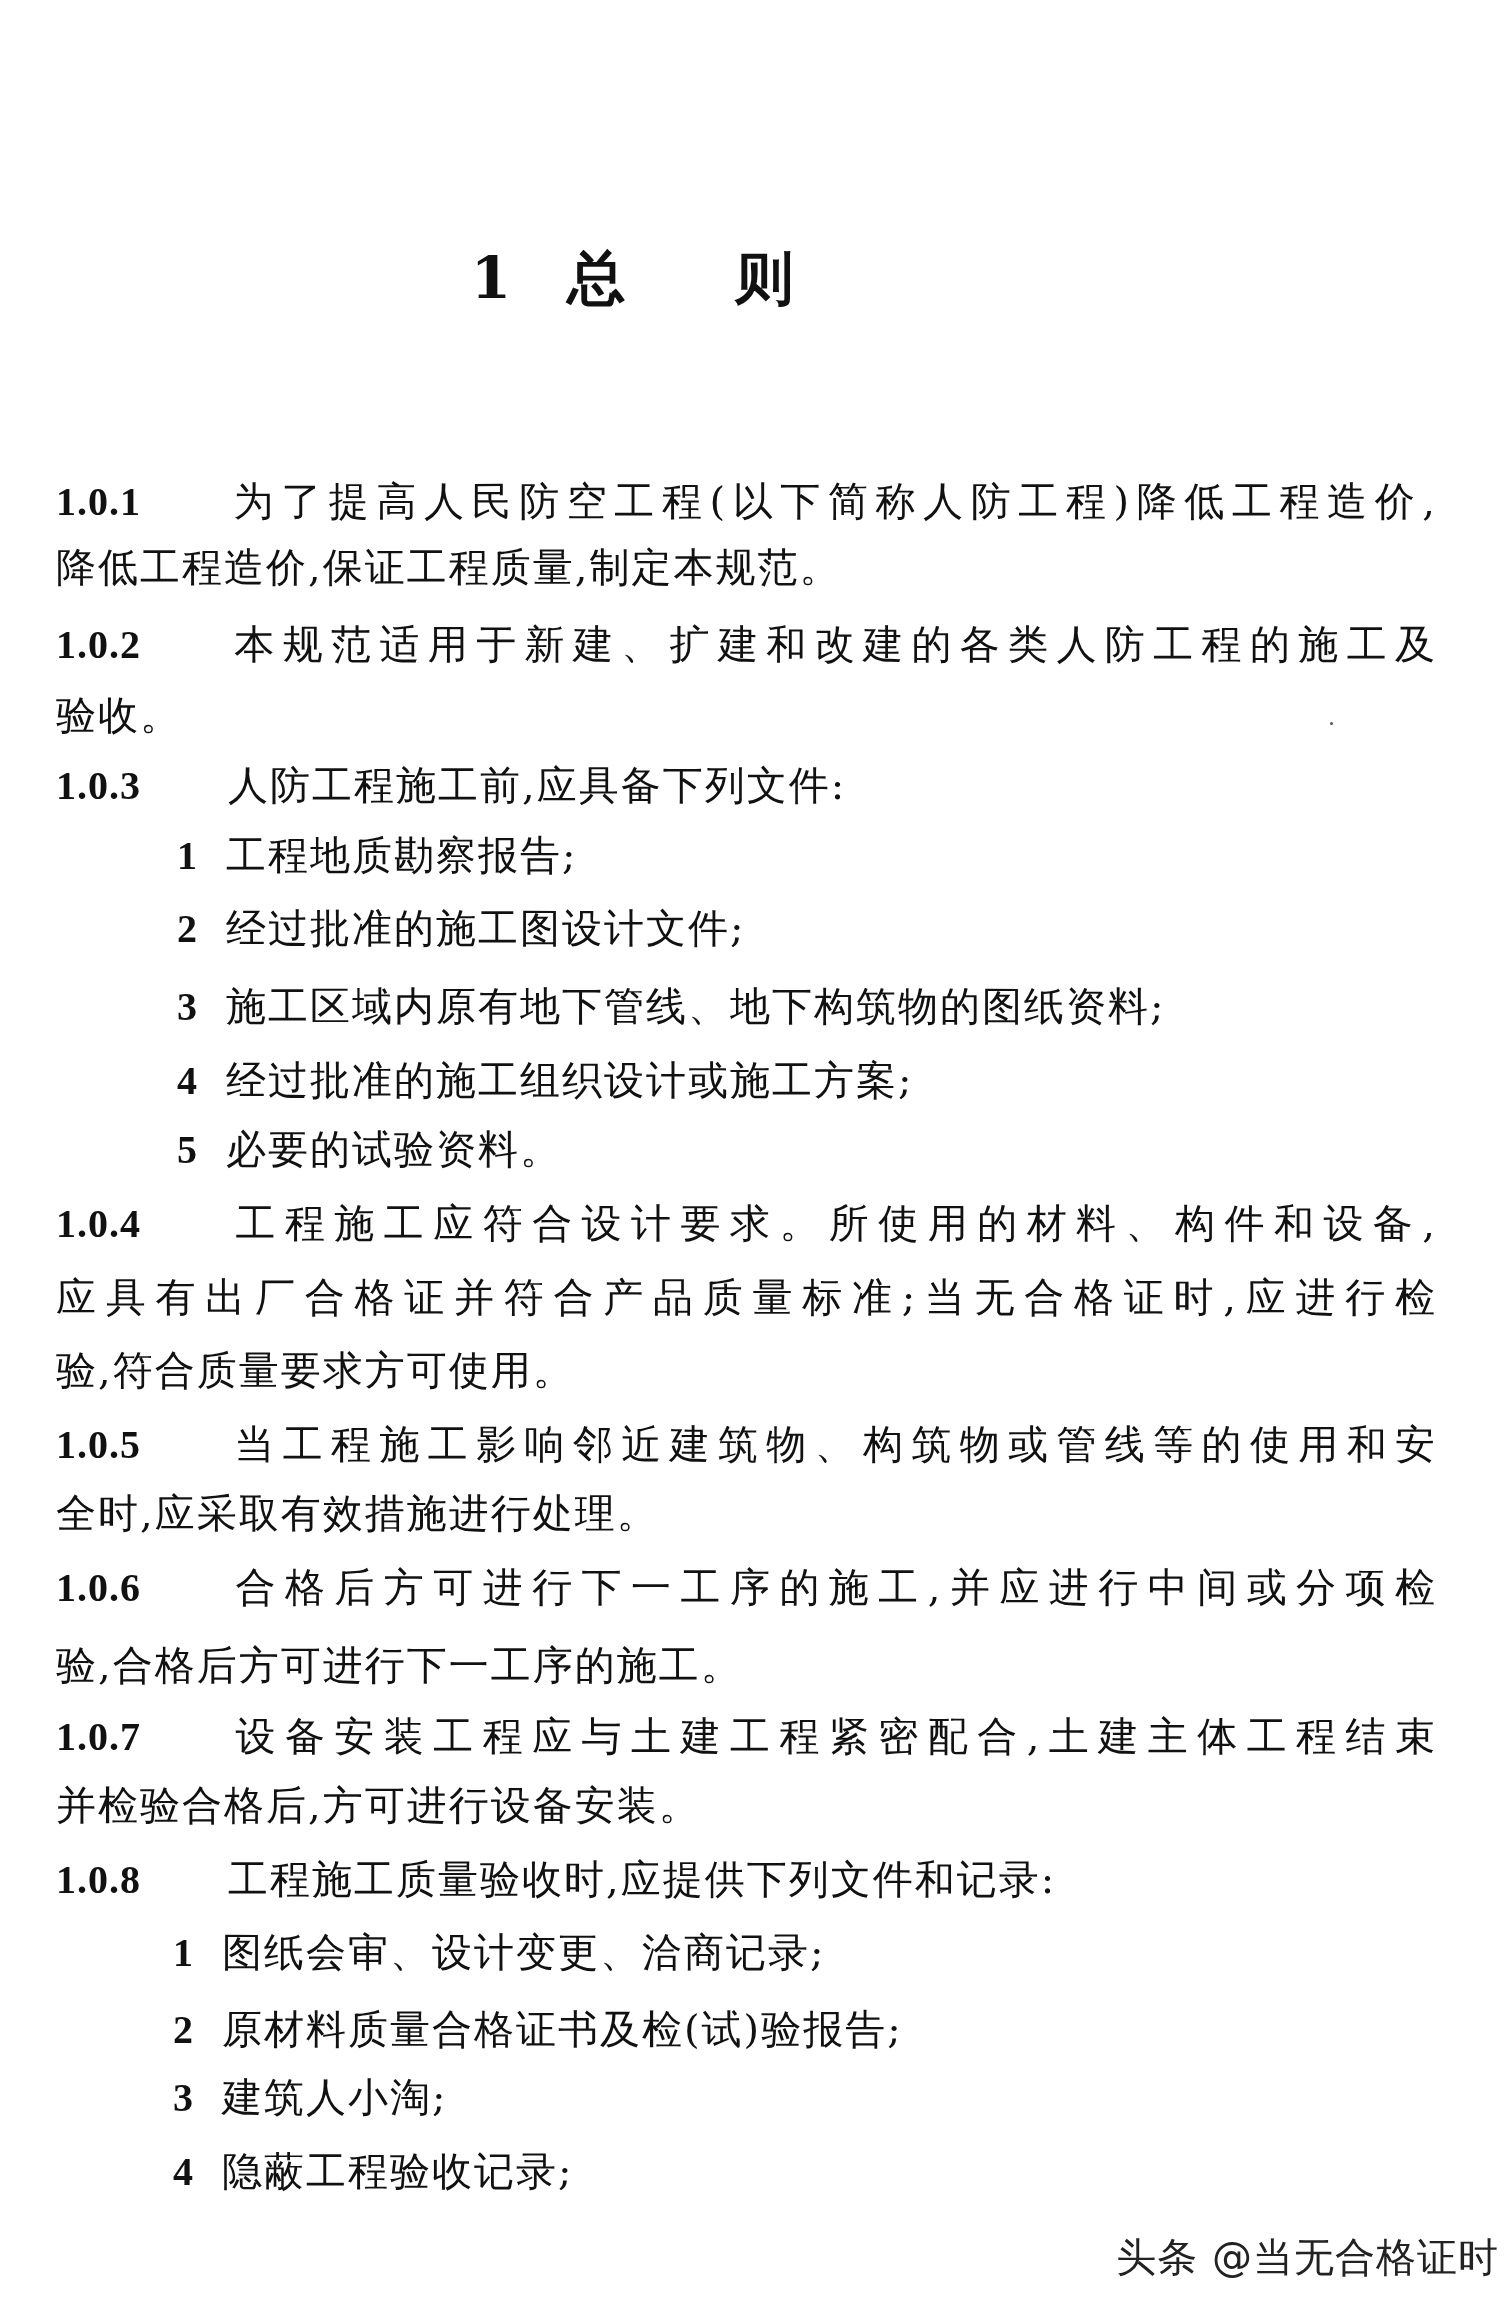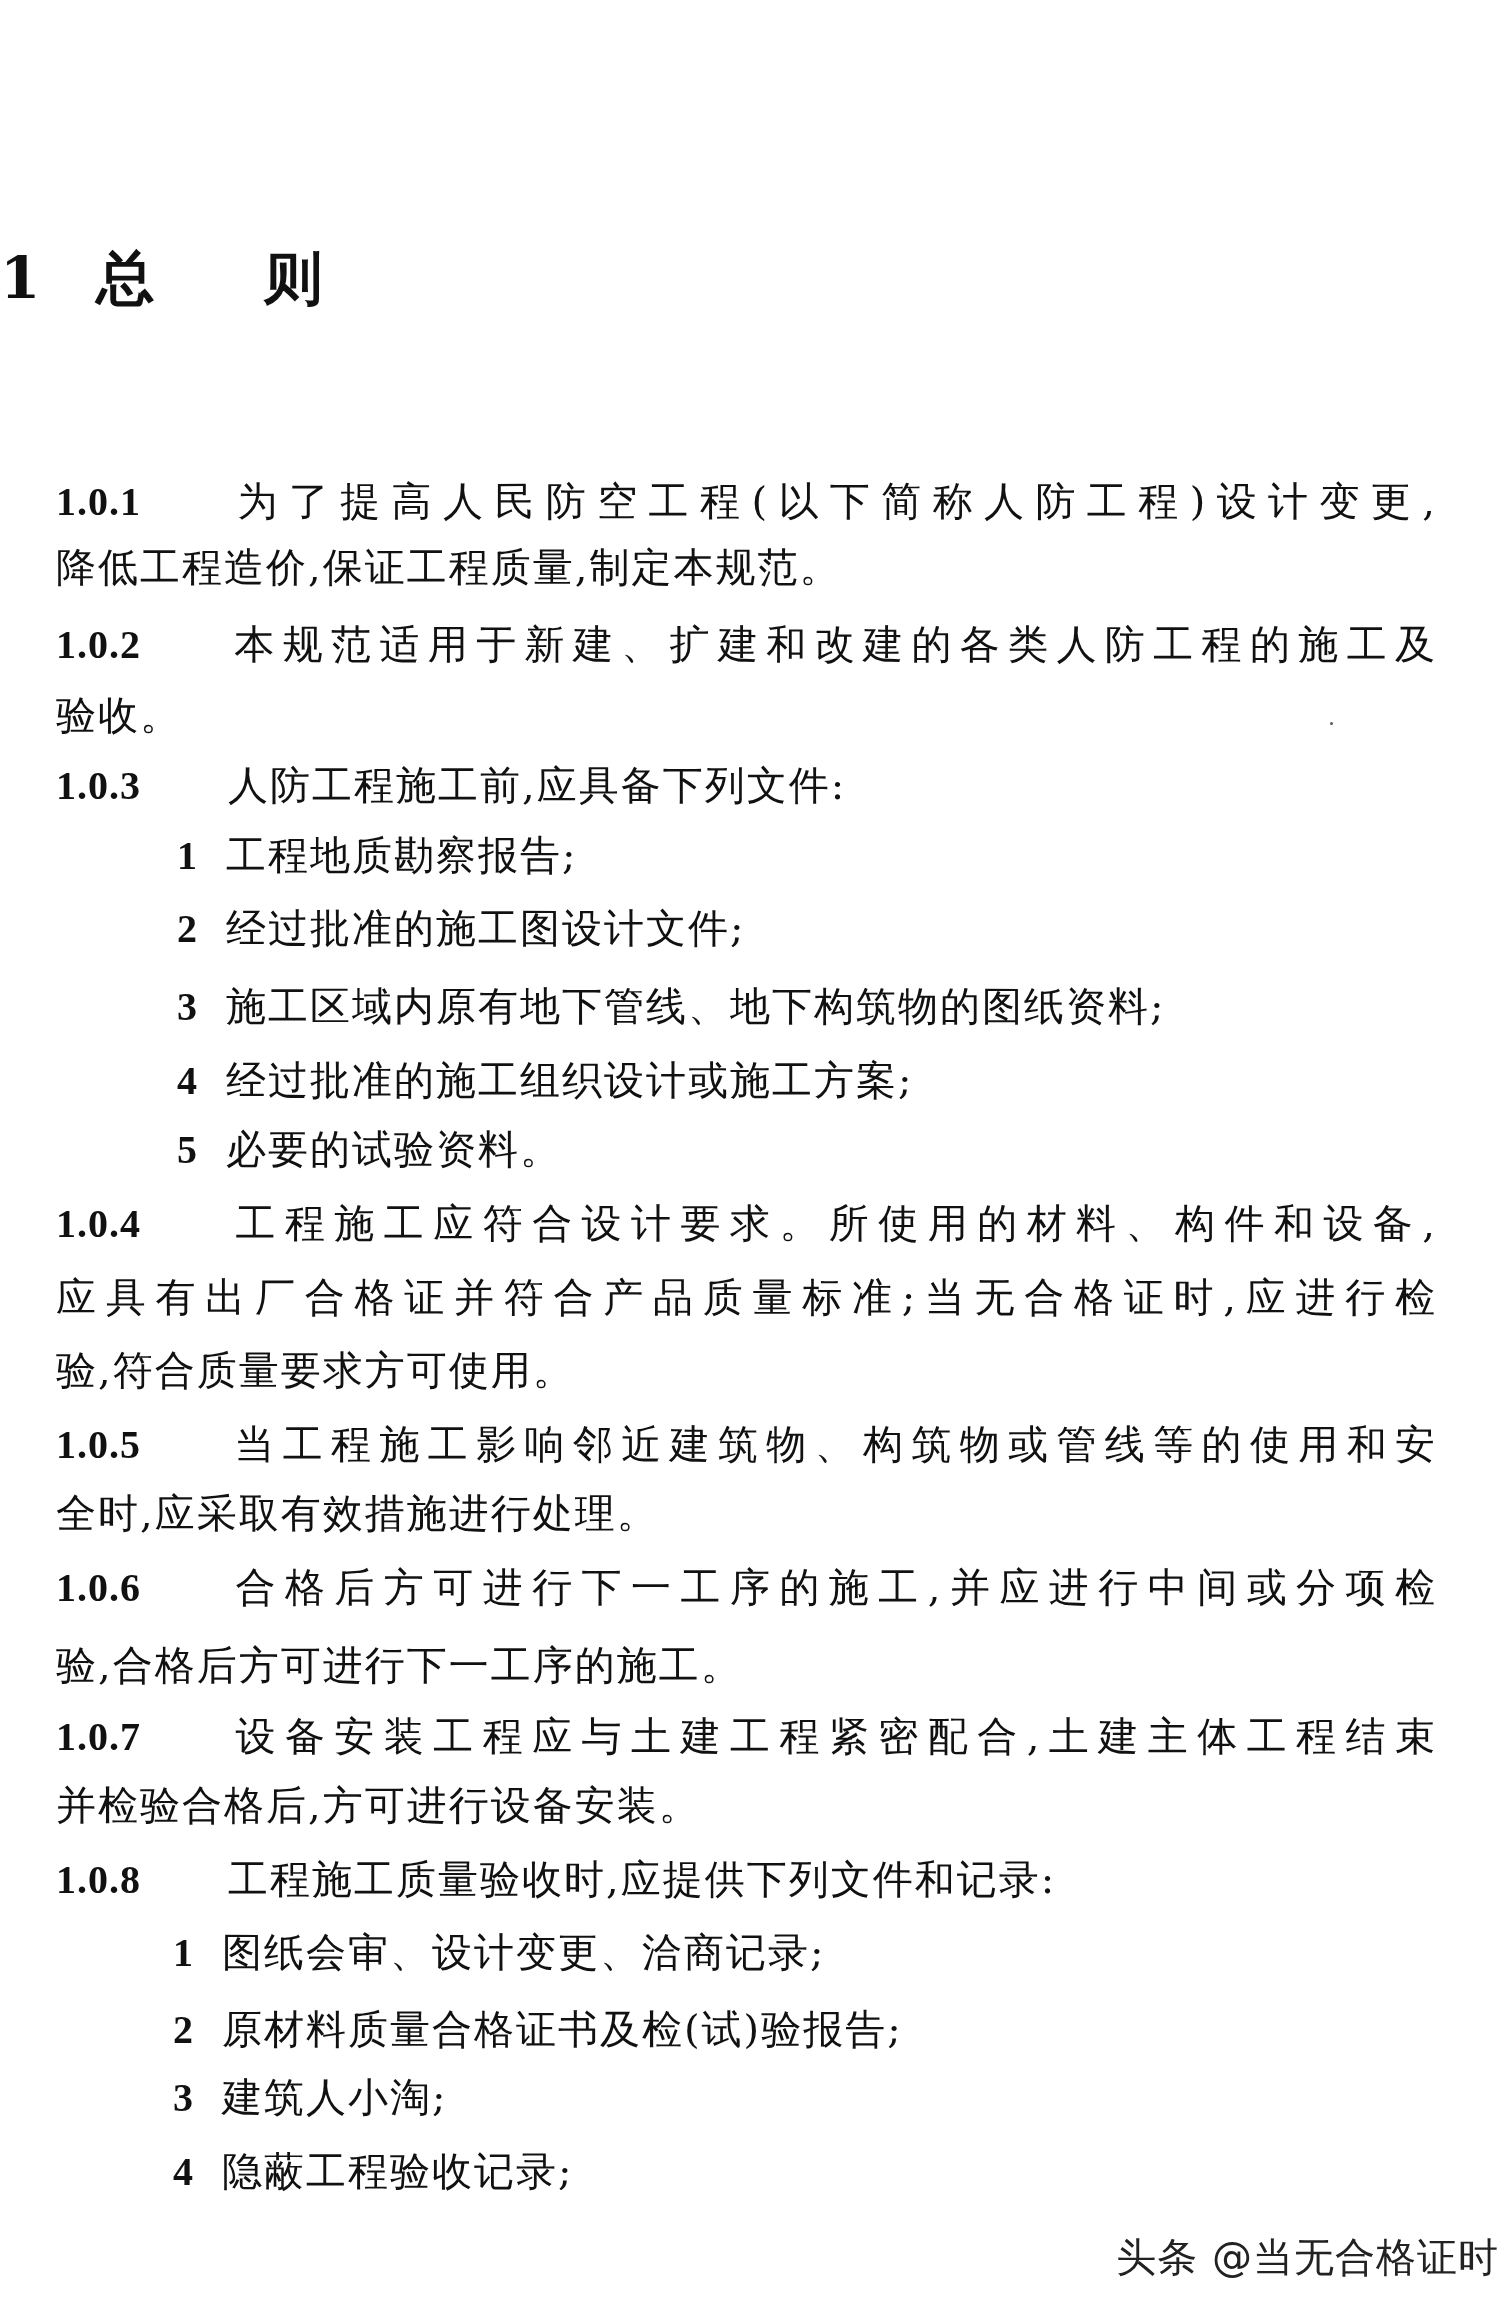--- a/index.html
+++ b/index.html
@@ -1,18 +1,18 @@
 <!DOCTYPE html>
 <html><head>
 <meta charset="utf-8">
 <style>
   html, body { margin: 0; padding: 0; background: #ffffff; }
   body { width: 1509px; height: 2300px; position: relative; overflow: hidden; color: #111111;
          font-family: "DejaVu Serif", "Liberation Serif", serif; }
-  .title { position: absolute; top: 240px; left: 0; width: 1264px; text-align: left;
+  .title { position: absolute; top: 240px; left: 0; width: 1264px; text-align: center;
            font-size: 58px; font-weight: bold; letter-spacing: 0; }
   .title .num { margin-right: 56px; }
   .title .w1 { margin-right: 110px; }
   .line { position: absolute; left: 56px; right: 72px; font-size: 40px; line-height: 50px; height: 50px;
           white-space: nowrap; letter-spacing: 2px; text-align: justify; text-align-last: justify; }
   .line.last { text-align-last: left; }
   .secnum { display: inline-block; width: 172px; font-weight: bold; font-family: "Liberation Serif", serif;
             font-size: 40px; letter-spacing: 1px; text-align-last: left; }
   .sub { position: absolute; left: 150px; font-size: 40px; line-height: 50px; height: 50px; white-space: nowrap; letter-spacing: 2px; text-align: center; }
   .subnum { display: inline-block; width: 76px; font-weight: bold; font-family: "Liberation Serif", serif; }
@@ -24,21 +24,21 @@
 </head>
 <body>
 
 <div>
 
   <div class="title">
     <span class="num">1</span><span class="w1">总</span><span>则</span>
   </div>
 
   <div class="line" style="top:476px">
-    <span class="secnum">1.0.1</span><span>为了提高人民防空工程(以下简称人防工程)设计变更,</span>
+    <span class="secnum">1.0.1</span><span>为了提高人民防空工程(以下简称人防工程)降低工程造价,</span>
   </div>
   <div class="line last" style="top:542px">
     <span>降低工程造价,保证工程质量,制定本规范。</span>
   </div>
 
   <div class="line" style="top:619px">
     <span class="secnum">1.0.2</span><span>本规范适用于新建、扩建和改建的各类人防工程的施工及</span>
   </div>
   <div class="line last" style="top:690px">
     <span>验收。</span>

